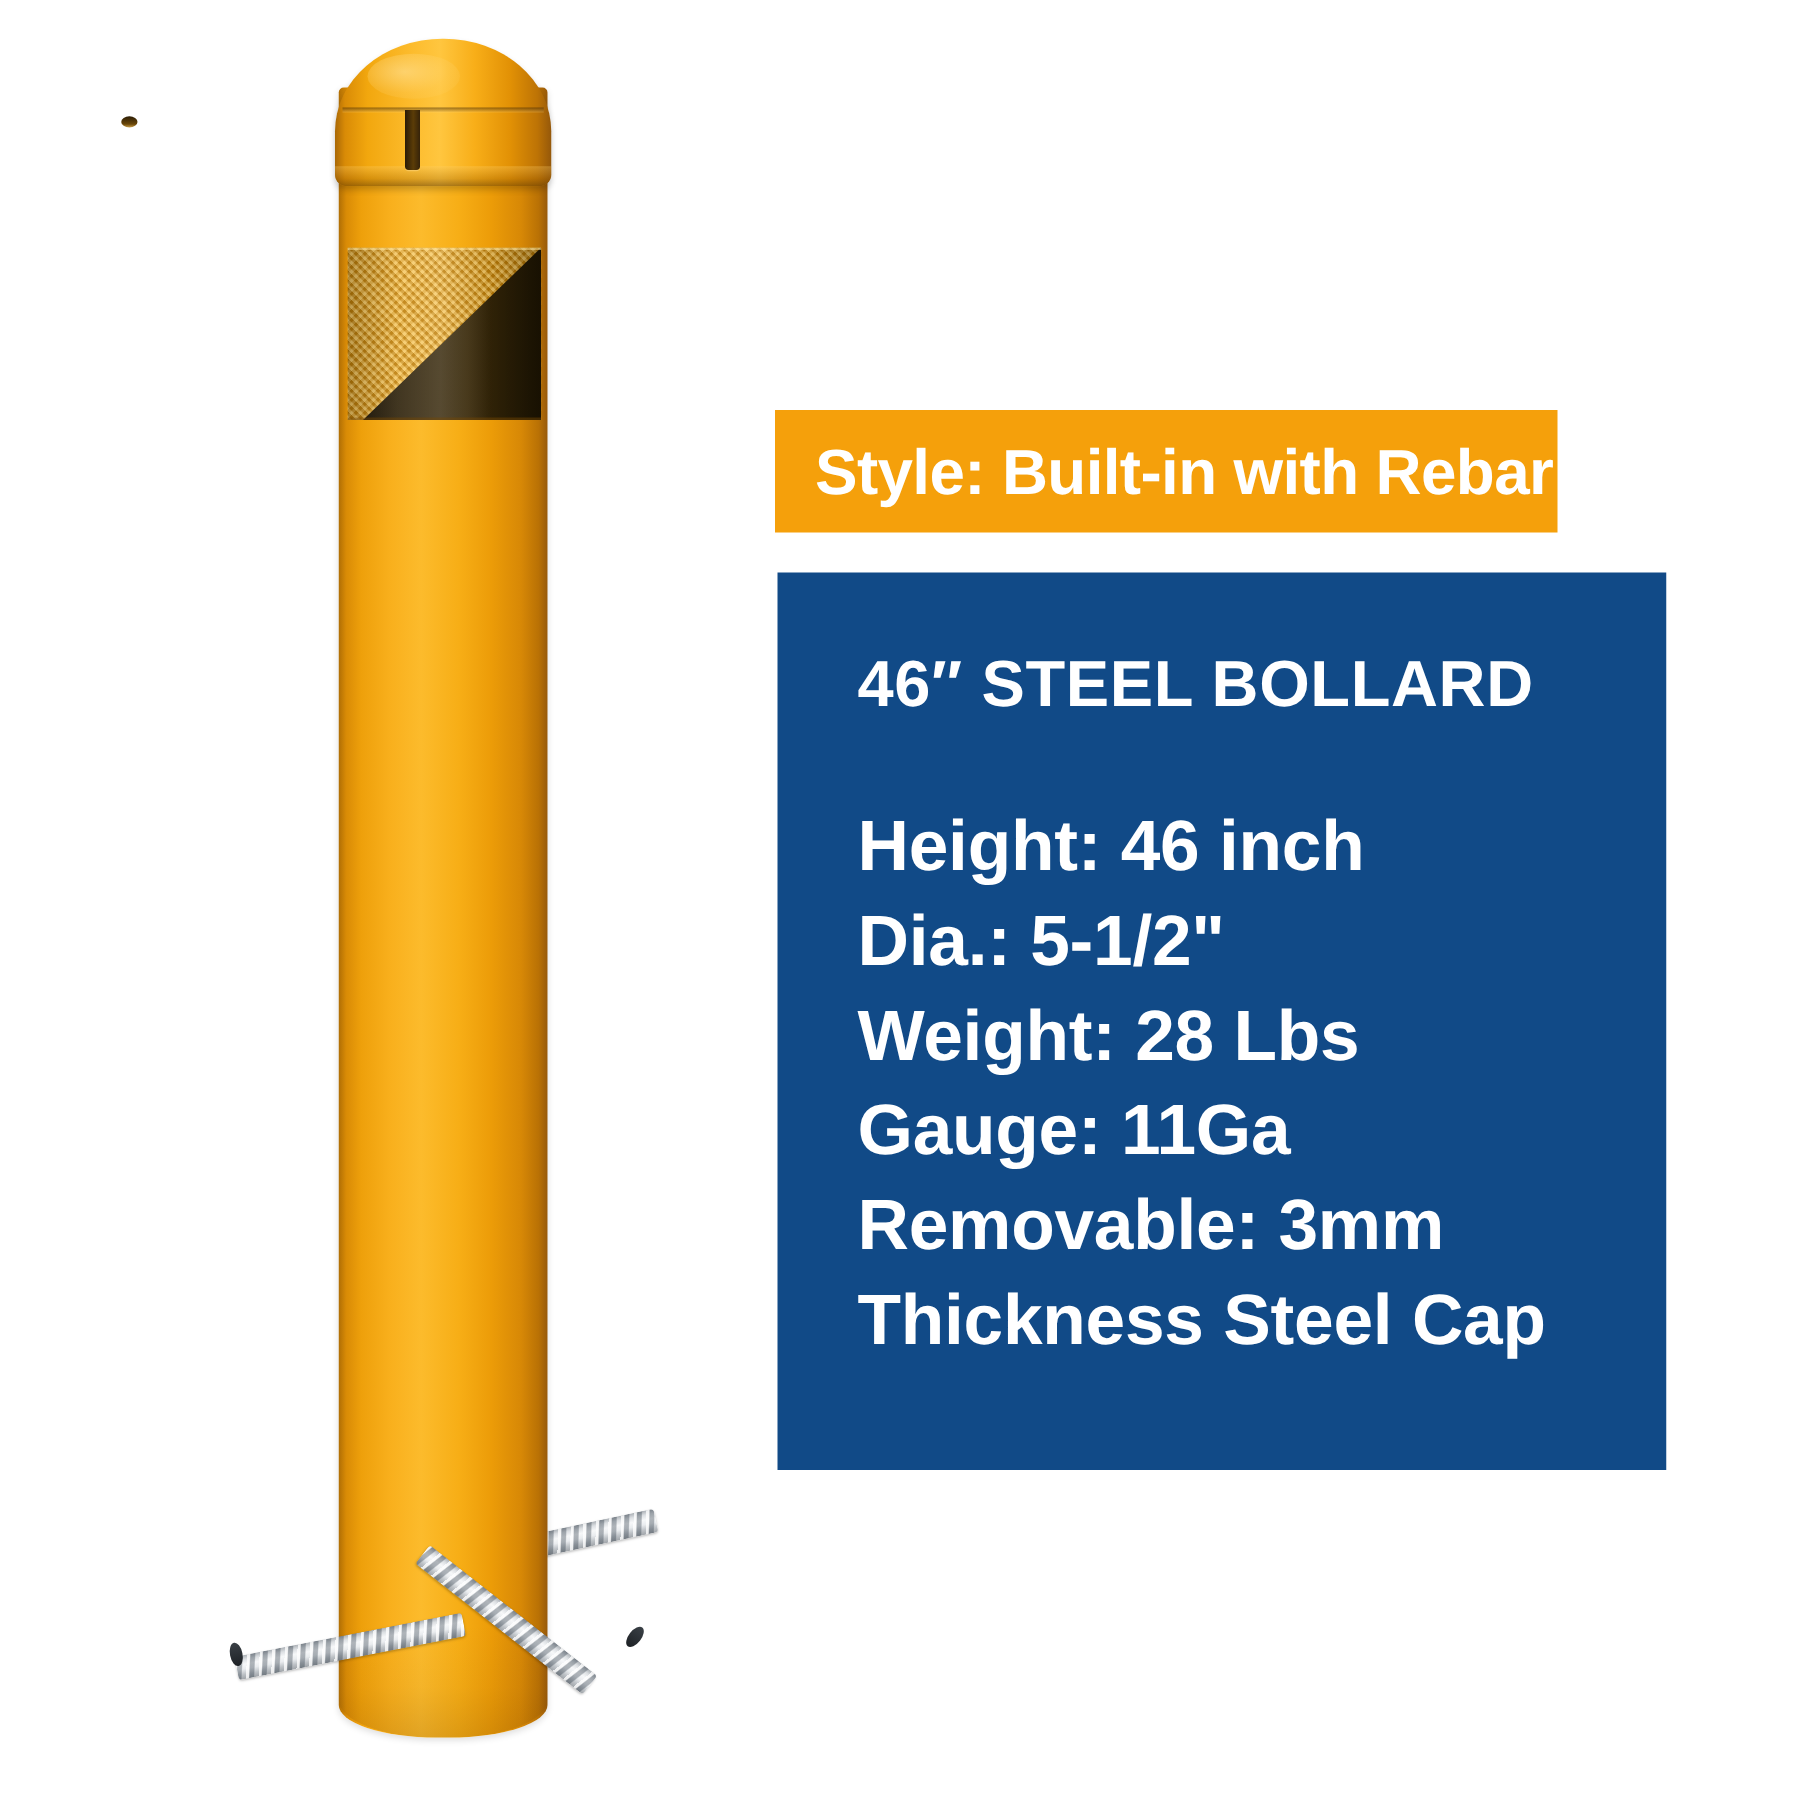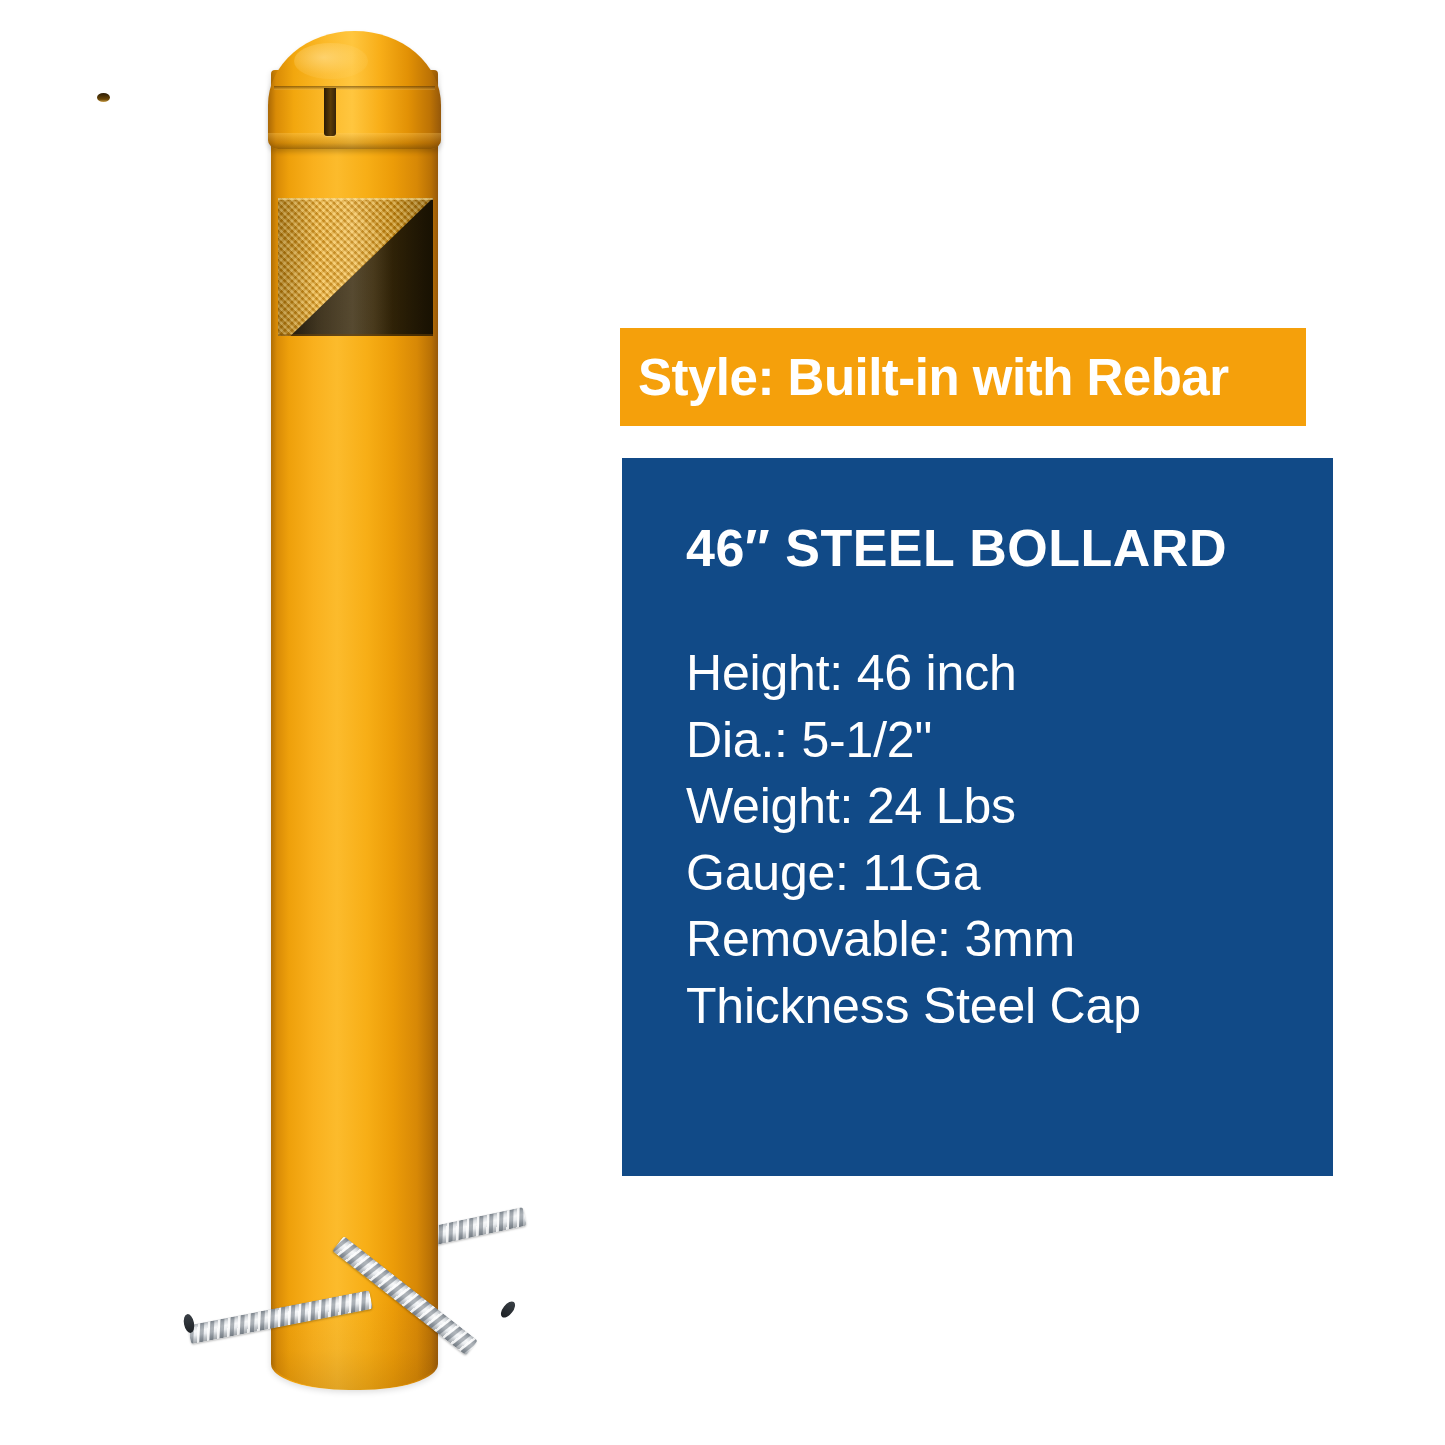--- a/index.html
+++ b/index.html
@@ -227,25 +227,25 @@
 
   
   #info-panel {
     position: absolute;
     left: 620px;
     top: 328px;
     width: 713px;
     z-index: 2;
   }
   #style-header-band {
-    width: 686px;
+    width: 626px;
     height: 98px;
     display: flex;
     align-items: center;
-    padding-left: 18px;
+    padding-left: 32px;
     box-sizing: border-box;
   }
   #style-header-text {
     color: #ffffff;
     font-size: 51px;
     font-weight: bold;
     letter-spacing: -0.5px;
     white-space: nowrap;
   }
   #spec-panel {
@@ -264,22 +264,22 @@
     white-space: nowrap;
     margin-bottom: 62px;
   }
   #spec-list {
     list-style: none;
     margin: 0;
     padding: 0;
   }
   #spec-list li {
     color: #ffffff;
-    font-size: 50px;
-    font-weight: normal;
+    font-size: 57px;
+    font-weight: bold;
     line-height: 1.33;
     white-space: nowrap;
     letter-spacing: -0.2px;
   }
 </style>
 </head>
 <body style="background: rgb(255, 255, 255);">
 
 <div id="product-photo">
 
@@ -316,19 +316,19 @@
 
   <div id="style-header-band" style="background: rgb(245, 160, 11);">
     <span id="style-header-text">Style: Built-in with Rebar</span>
   </div>
 
   <div id="spec-panel" style="background: rgb(17, 74, 135); margin-top: 32px;">
     <div id="spec-title">46″ STEEL BOLLARD</div>
     <ul id="spec-list">
         <li>Height: 46 inch</li>
         <li>Dia.: 5-1/2"</li>
-        <li>Weight: 24 Lbs</li>
+        <li>Weight: 28 Lbs</li>
         <li>Gauge: 11Ga</li>
         <li>Removable: 3mm</li>
         <li>Thickness Steel Cap</li>
       </ul>
   </div>
 </div>
 
 </body></html>

